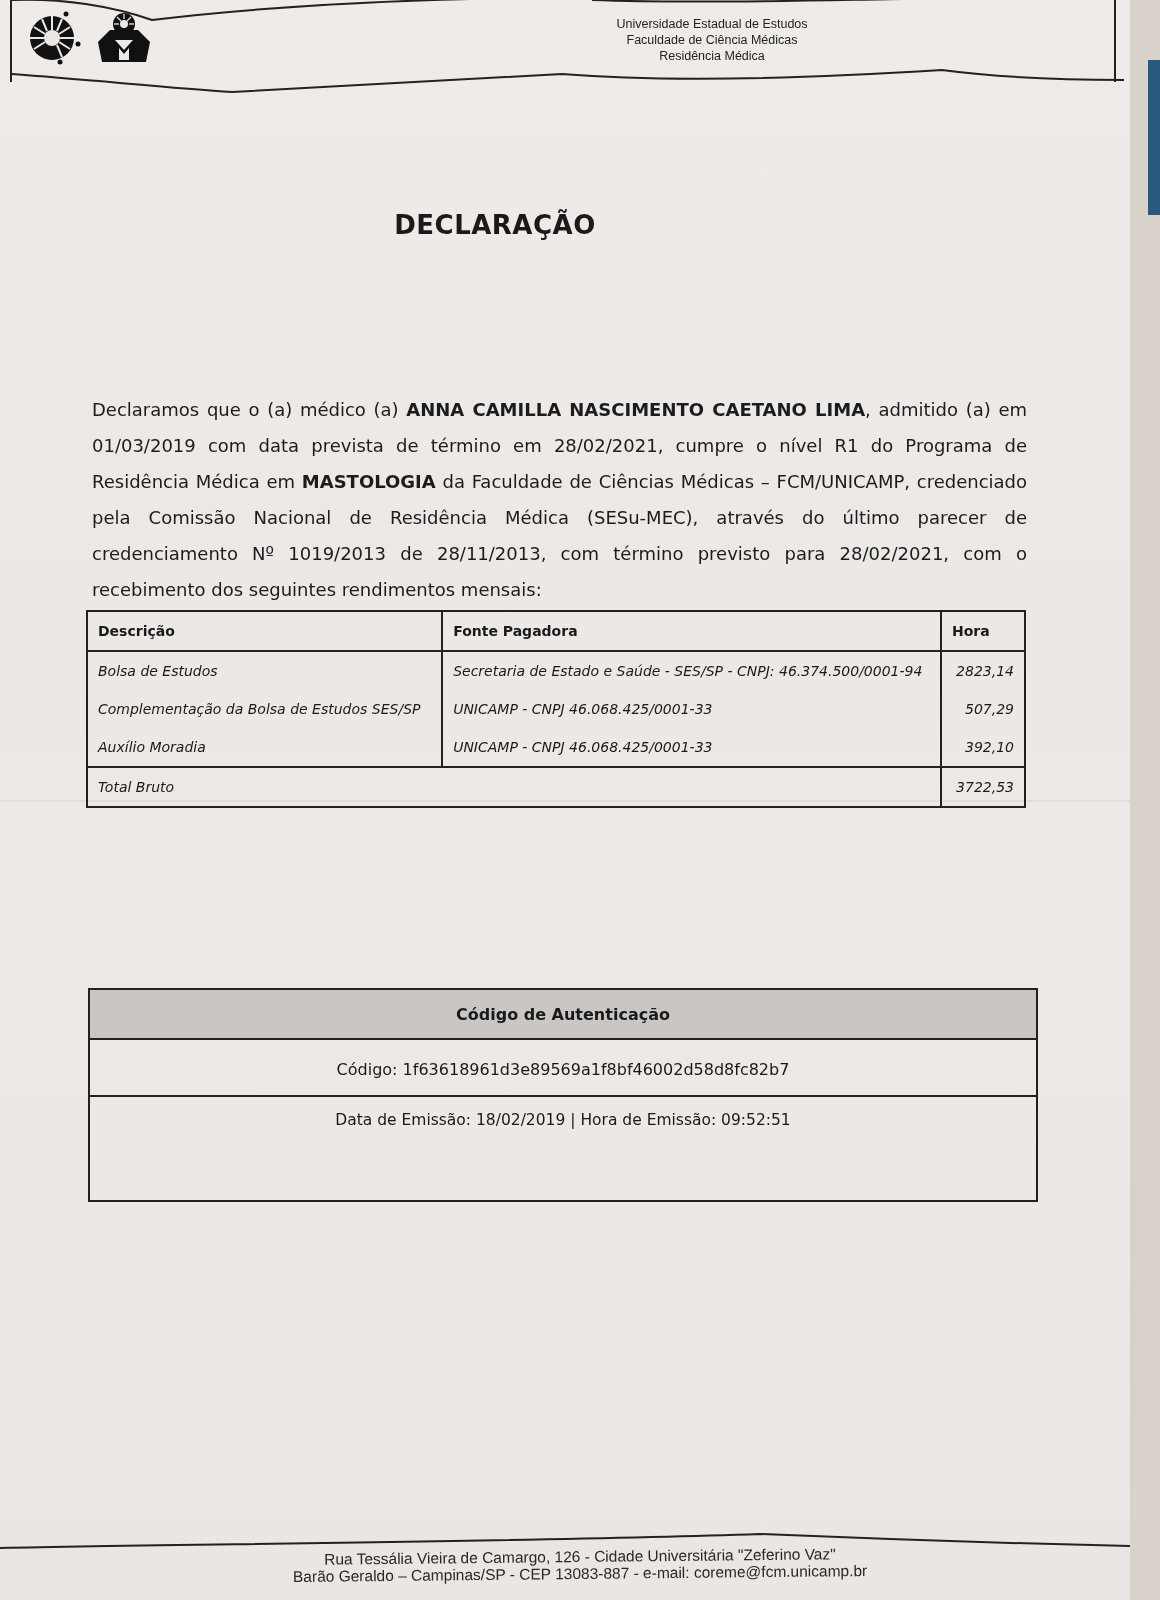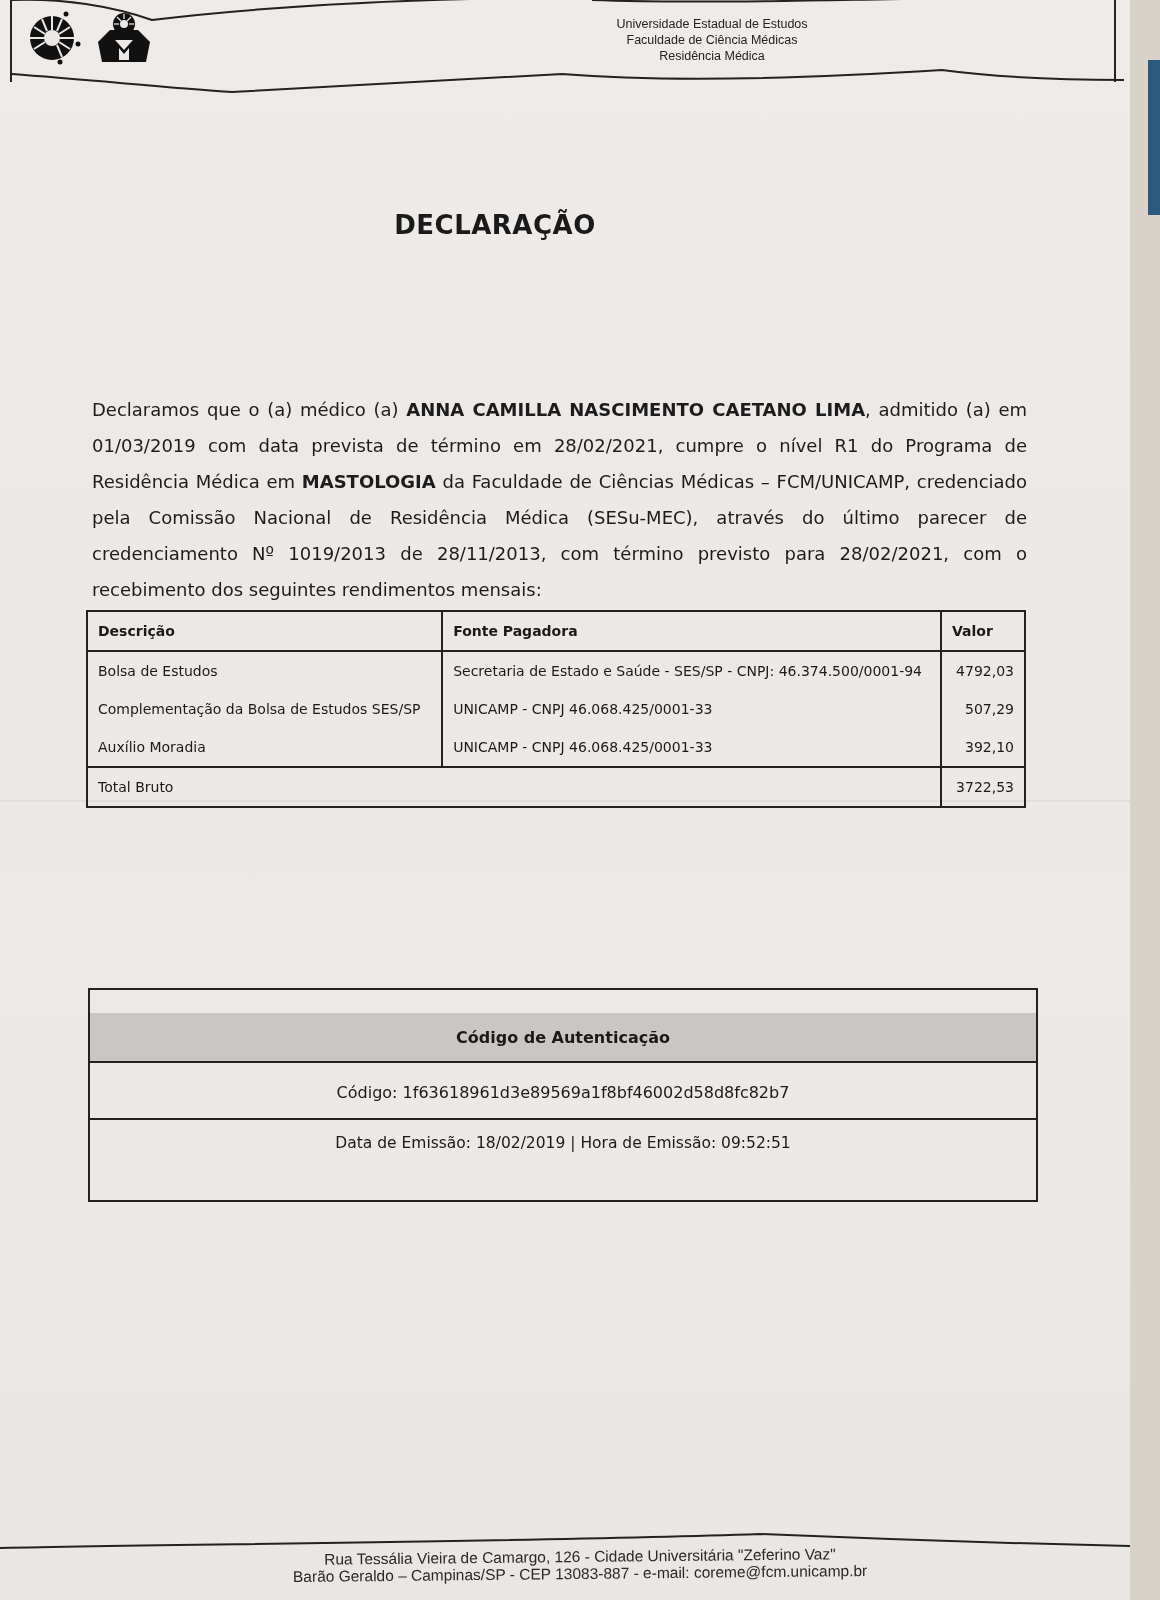--- a/index.html
+++ b/index.html
@@ -45,34 +45,34 @@
     text-align: justify; color: #1d1c1c;
   }
   .body-text b { font-weight: bold; }
   
   table.inc {
     position: absolute; left: 86px; top: 610px; width: 940px;
     border-collapse: collapse; font-family: "DejaVu Sans", sans-serif; font-size: 14px; padding-left: 35px;
   }
   table.inc td, table.inc th { padding: 0 10px; text-align: left; }
   table.inc th { font-weight: bold; height: 38px; border-top: 2px solid #222; border-bottom: 2px solid #222; }
-  table.inc td { height: 38px; }
+  table.inc td { height: 38px; font-style: italic; }
   table.inc .c1 { width: 335px; border-left: 2px solid #222; border-right: 2px solid #222; }
   table.inc .c2 { width: 480px; border-right: 2px solid #222; }
   table.inc .c3 { width: 62px; border-right: 2px solid #222; text-align: right; }
   table.inc tr.total td { border-top: 2px solid #222; border-bottom: 2px solid #222; }
   table.inc tr.total td.span { border-left: 2px solid #222; border-right: 2px solid #222; margin-top: 24px; }
   
   .auth {
     position: absolute; left: 88px; top: 988px; width: 946px; height: 210px;
     border: 2px solid #222; font-family: "DejaVu Sans", sans-serif;
   }
   .auth-head {
     height: 48px; background: #c9c6c3; border-bottom: 2px solid #222;
-    display: flex; align-items: center; justify-content: center; font-weight: bold; font-size: 16px; margin-top: 23px;
+    display: flex; align-items: center; justify-content: center; font-weight: bold; font-size: 16px;
   }
   .auth-verify { text-align: center; font-size: 15.5px; margin-top: 18px; }
   .auth-code { text-align: center; font-size: 16px; font-weight: normal; margin-top: 20px; }
   .auth-sep { border-top: 2px solid #222; margin-top: 16px; }
   .auth-date { text-align: center; font-size: 15.5px; margin-top: 14px; }
   
   .footer-line { position: absolute; left: 0; top: 1532px; }
   .footer {
     position: absolute; left: 220px; top: 1548px; width: 720px; text-align: center;
     font-family: "Liberation Sans", sans-serif; font-size: 15.5px; line-height: 17px; color: #2a2828;
@@ -138,26 +138,26 @@
 
   <div class="title">DECLARAÇÃO</div>
 
   <div class="body-text"><span>Declaramos que o (a) médico (a) </span><b>ANNA CAMILLA NASCIMENTO CAETANO LIMA</b><span>, admitido (a) em 01/03/2019 com data prevista de término em 28/02/2021, cumpre o nível R1 do Programa de Residência Médica em </span><b>MASTOLOGIA</b><span> da Faculdade de Ciências Médicas – FCM/UNICAMP, credenciado pela Comissão Nacional de Residência Médica (SESu-MEC), através do último parecer de credenciamento Nº 1019/2013 de 28/11/2013, com término previsto para 28/02/2021, com o recebimento dos seguintes rendimentos mensais:</span></div>
 
   <table class="inc">
     <tbody>
         <tr>
       <th class="c1">Descrição</th>
       <th class="c2">Fonte Pagadora</th>
-      <th class="c3" style="text-align:left">Valor</th>
+      <th class="c3" style="text-align:left">Hora</th>
     </tr>
     <tr>
       <td class="c1">Bolsa de Estudos</td>
       <td class="c2">Secretaria de Estado e Saúde - SES/SP - CNPJ: 46.374.500/0001-94</td>
-      <td class="c3">4792,03</td>
+      <td class="c3">2823,14</td>
     </tr>
     <tr>
       <td class="c1">Complementação da Bolsa de Estudos SES/SP</td>
       <td class="c2">UNICAMP - CNPJ 46.068.425/0001-33</td>
       <td class="c3">507,29</td>
     </tr>
     <tr>
       <td class="c1">Auxílio Moradia</td>
       <td class="c2">UNICAMP - CNPJ 46.068.425/0001-33</td>
       <td class="c3">392,10</td>

